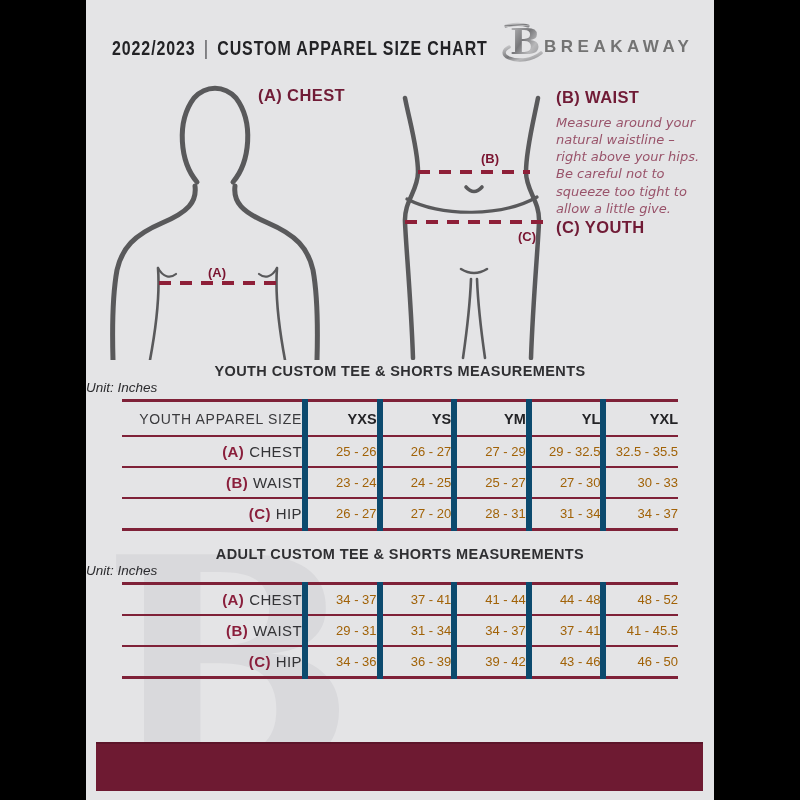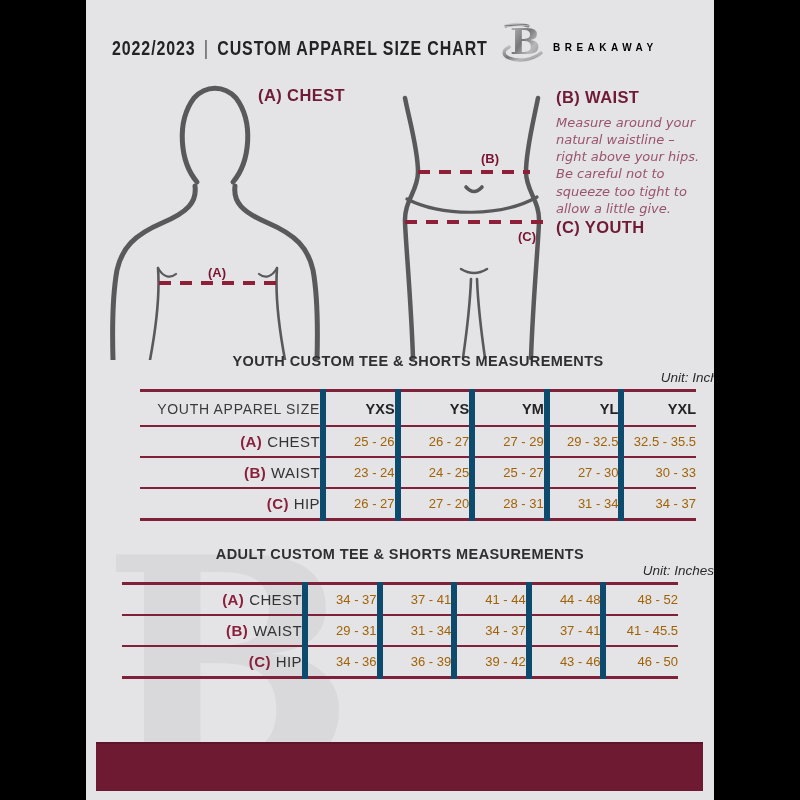--- a/index.html
+++ b/index.html
@@ -10,42 +10,42 @@
   
   .watermark{position:absolute;left:16px;top:518px;font-family:"DejaVu Serif",serif;
     font-weight:bold;font-size:300px;line-height:1;color:#d9d9dc;z-index:0;user-select:none;}
 
   
   .masthead{position:absolute;left:26px;top:36px;z-index:2;display:inline-flex;align-items:baseline;gap:11px;
     transform:scaleX(0.76);transform-origin:left center;white-space:nowrap;
     font-weight:bold;font-size:21px;letter-spacing:1.2px;color:#232326;}
   .masthead .sep{font-weight:normal;color:#4a4a4d;font-size:20px;}
   .brand-wrap{position:absolute;left:414px;top:18px;z-index:2;display:flex;align-items:center;}
-  .brand-name{font-weight:bold;font-size:10px;letter-spacing:4.5px;color:#000000;margin-left:9px;margin-top:14px;}
+  .brand-name{font-weight:bold;font-size:17px;letter-spacing:4.5px;color:#737373;margin-top:14px;}
 
   
   .fig{position:absolute;z-index:1;}
   .fig-left{left:24px;top:80px;}
   .fig-right{left:304px;top:95px;}
 
   
   .instr{position:absolute;z-index:2;width:178px;}
   .instr-a{left:172px;top:86px;}
   .instr-b{left:470px;top:88px;width:160px;}
   .instr-c{left:470px;top:218px;width:166px;}
   .instr h3{margin:0 0 7px 0;font-size:16.5px;font-weight:bold;letter-spacing:0.4px;color:#701b36;}
   .instr p{margin:0;font-family:"DejaVu Sans",sans-serif;font-style:italic;font-size:13px;
     line-height:1.32;color:#99536a;white-space:pre-line;}
 
   
   .section{position:absolute;left:0;width:628px;z-index:1;}
-  .section-youth{top:353px;padding-left:18px;}
+  .section-youth{top:363px;}
   .section-adult{top:546px;}
   .section-title{margin:0;text-align:center;font-size:14.5px;font-weight:bold;letter-spacing:0.4px;color:#2f2f32;}
-  .unit{margin:1px 0 0 0;text-align:right;font-style:italic;font-size:13.5px;color:#2b2b2e;}
+  .unit{margin:1px 0 0 0;text-align:left;font-style:italic;font-size:13.5px;color:#2b2b2e;}
   table.size-table{width:556px;margin:4px auto 0 auto;border-collapse:collapse;table-layout:fixed;
     border-top:3px solid #7f2138;border-bottom:3px solid #7f2138;}
   .size-table col.c-label{width:183px;}
   .size-table col.c-size{width:74.6px;}
   .size-table td{padding:0;text-align:right;vertical-align:middle;}
   .size-table td+td{border-left:6px solid #0c4a6e;}
   .size-table tr:not(:last-child) td{border-bottom:2px solid #7f2138;}
   .size-table tr.hdr td{height:33px;}
   .size-table tr.data td{height:29px;}
   .head-label{font-size:14px;letter-spacing:0.7px;color:#3a3a3d;text-align:left;padding-left:13px;}

